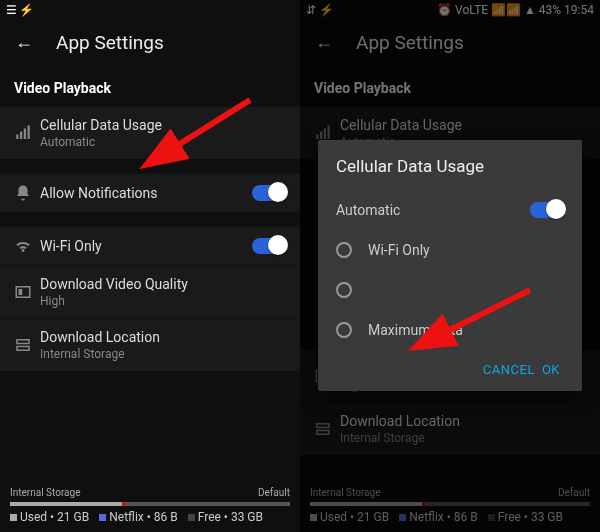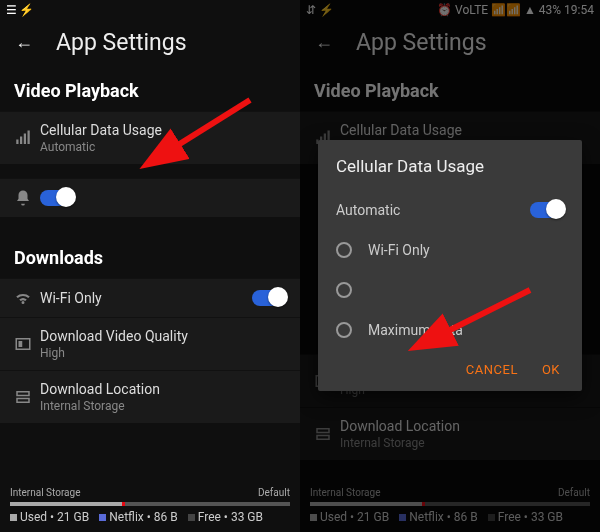--- a/index.html
+++ b/index.html
@@ -10,23 +10,23 @@
 
   
   .statusbar { height: 20px; display: flex; align-items: center; justify-content: space-between; padding: 0 6px; font-size: 11px; color: #fff; }
   .sb-left, .sb-right { display: flex; align-items: center; gap: 4px; }
   .sb-right span, .sb-left span { line-height: 1; }
   .sb-ico { font-size: 12px; }
 
   
   .header { height: 44px; display: flex; align-items: center; padding: 0 12px; color: #eee; }
   .header .back { width: 24px; text-align: center; font-size: 18px; }
-  .header .title { flex: 1; text-align: left; padding-left: 20px; font-size: 23px; font-weight: 400; }
-
-  .section-title { color: #fff; font-weight: 700; font-size: 18px; padding: 16px 14px 10px; }
+  .header .title { flex: 1; text-align: left; padding-left: 20px; font-size: 19px; font-weight: 400; }
+
+  .section-title { color: #fff; font-weight: 700; font-size: 14px; padding: 16px 14px 10px; }
   .row { display: flex; align-items: center; padding: 10px 14px; background: #1a1a1a; border-top: 1px solid #111; }
   .row .ricon { width: 26px; color: #888; font-size: 15px; display:flex; align-items:center; }
   .row .rtext { flex: 1; display: flex; flex-direction: column; }
   .row .rlabel { color: #ddd; font-size: 14px; }
   .row .rsub  { color: #888; font-size: 12px; margin-top: 2px; }
   .gap { height: 14px; background: #0f0f0f; }
 
   .toggle { width: 34px; height: 16px; border-radius: 8px; background: #2962d9; position: relative; }
   .toggle::after { content: ""; position: absolute; right: -2px; top: -3px; width: 20px; height: 20px; border-radius: 50%; background: #fff; box-shadow: 0 1px 2px rgba(0,0,0,.5); }
 
@@ -39,21 +39,21 @@
   .legend { display: flex; gap: 10px; font-size: 12px; color: #ccc; }
   .sw { display:inline-block; width:7px; height:7px; margin-right:3px; vertical-align: middle; }
   .sw.u{background:#aaa;} .sw.n{background:#5a6bd8;} .sw.f{background:#444;}
 
   
   .dialog { position: absolute; left: 18px; right: 18px; top: 140px; background: #3a3a3a; color: #ddd; border-radius: 2px; z-index: 10; padding: 16px 18px 10px; box-shadow: 0 6px 20px rgba(0,0,0,.6); }
   .dialog h3 { font-size: 17px; font-weight: 400; color: #eee; margin-bottom: 14px; }
   .drow { display: flex; align-items: center; padding: 12px 0; }
   .drow .dlab { flex: 1; color: #ccc; font-size: 14px; }
   .radio { width: 16px; height: 16px; border: 2px solid #999; border-radius: 50%; margin-right: 16px; }
-  .dactions { display: flex; justify-content: flex-end; gap: 24px; padding: 12px 4px 4px; font-size: 13px; color: #f97316; letter-spacing: .5px; }
+  .dactions { display: flex; justify-content: flex-end; gap: 7px; padding: 12px 4px 4px; font-size: 13px; color: #0ea5e9; letter-spacing: .5px; }
 
   
   .arrow { position: absolute; z-index: 50; pointer-events: none; }
   .arrow svg { overflow: visible; }
 
   
   svg.ic { width: 18px; height: 18px; fill: #888; }
 </style>
 </head>
 <body>
@@ -85,25 +85,27 @@
     </span>
   </div>
   <div class="gap"></div>
 
   <div class="row">
     <span class="ricon">
       <svg class="ic" viewBox="0 0 24 24">
           <path d="M12 2a6 6 0 00-6 6v5l-2 3h16l-2-3V8a6 6 0 00-6-6zm0 20a2.5 2.5 0 002.5-2.5h-5A2.5 2.5 0 0012 22z"></path>
         </svg>
     </span>
+    <span class="rtext">
+        <span class="rlabel">Allow Notifications</span>
+      </span>
     <span class="toggle"></span>
   </div>
   <div class="gap"></div>
 
-  <div class="section-title">Downloads</div>
   <div class="row">
     <span class="ricon">
       <svg class="ic" viewBox="0 0 24 24">
           <path d="M12 20a2 2 0 100-4 2 2 0 000 4zm-5-6a8 8 0 0110 0l-2 2a5 5 0 00-6 0zm-4-4a14 14 0 0118 0l-2 2a11 11 0 00-14 0z"></path>
         </svg>
     </span>
     <span class="rtext">
         <span class="rlabel">Wi-Fi Only</span>
       </span>
     <span class="toggle"></span>

